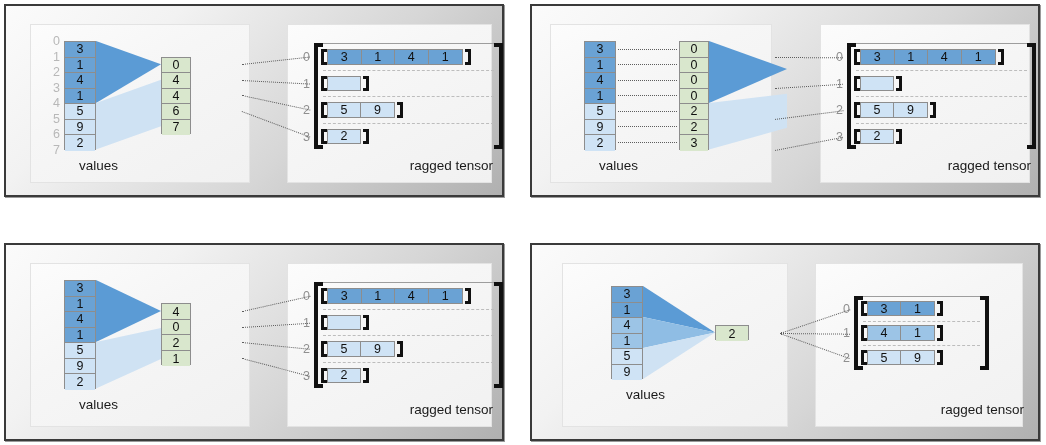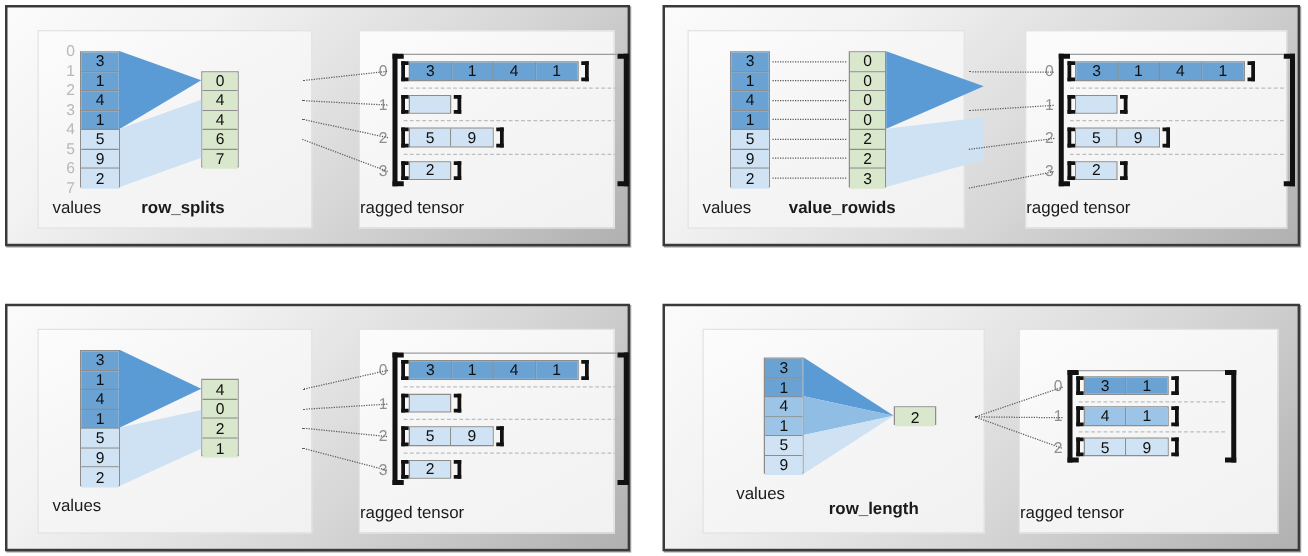--- a/index.html
+++ b/index.html
@@ -28,21 +28,21 @@
     background: linear-gradient(150deg,#fcfcfc 0%, #f6f6f6 40%, #f1f1f1 100%);
     border: 1px solid #e3e3e3;
   }
 
   
   .lbl {
     position: absolute;
     font-size: 13.5px;
     color: #1a1a1a;
     white-space: nowrap;
-    text-align: left;
+    text-align: right;
     line-height: 15px;
   }
   .lbl.bold { font-weight: bold; }
 
   
   .col {
     position: absolute;
     border: 1px solid #8d8d8d;
     background: #fff;
   }
@@ -139,21 +139,20 @@
         <div class="idx" style="left: 15px; top: 103px;">6</div>
         <div class="idx" style="left: 15px; top: 118.5px;">7</div>
         <div class="lbl" style="left: 11px; top: 132.5px; width: 76px;">values</div>
         <div class="col" style="left: 130px; top: 31.5px; width: 30px; height: 77.5px;">
           <div class="cell" style="height: 15.5px; background: rgb(217, 231, 205);">0</div>
           <div class="cell" style="height: 15.5px; background: rgb(217, 231, 205);">4</div>
           <div class="cell" style="height: 15.5px; background: rgb(217, 231, 205);">4</div>
           <div class="cell" style="height: 15.5px; background: rgb(217, 231, 205);">6</div>
           <div class="cell" style="height: 15.5px; background: rgb(217, 231, 205);">7</div>
         </div>
-        <div class="lbl bold" style="left: 82px; top: 132.5px; width: 128px;">row_splits</div>
         <svg class="fan" width="220" height="159" style="left: 0px; top: 0px;">
           <polygon points="65,16 65,78 130,39.25" fill="#5b9bd5"></polygon>
           <polygon points="65,78 65,124.5 130,101.25 130,54.75" fill="#cfe2f3"></polygon>
         </svg>
       </div>
       <div class="card" style="left: 281px; top: 18px; width: 205px; height: 159px;">
         <div class="rt-brk l" style="left: 26px; top: 18px; height: 106px;"></div>
         <div class="rt-brk r" style="left: 206px; top: 18px; height: 106px;"></div>
         <div style="position: absolute; left: 35px; top: 18px; width: 171px; height: 0px; border-top: 1px solid rgb(157, 157, 157);"></div>
         <div class="idx dark" style="left: 8px; top: 26.05px;">0</div>
@@ -216,21 +215,20 @@
         <div class="lbl" style="left: 11px; top: 132.5px; width: 76px;">values</div>
         <div class="col" style="left: 128px; top: 16px; width: 30px; height: 108.5px;">
           <div class="cell" style="height: 15.5px; background: rgb(217, 231, 205);">0</div>
           <div class="cell" style="height: 15.5px; background: rgb(217, 231, 205);">0</div>
           <div class="cell" style="height: 15.5px; background: rgb(217, 231, 205);">0</div>
           <div class="cell" style="height: 15.5px; background: rgb(217, 231, 205);">0</div>
           <div class="cell" style="height: 15.5px; background: rgb(217, 231, 205);">2</div>
           <div class="cell" style="height: 15.5px; background: rgb(217, 231, 205);">2</div>
           <div class="cell" style="height: 15.5px; background: rgb(217, 231, 205);">3</div>
         </div>
-        <div class="lbl bold" style="left: 80px; top: 132.5px; width: 128px;">value_rowids</div>
         <svg class="fan" width="222" height="159" style="left: 0px; top: 0px;">
           <polygon points="158,16 158,78 236,43.900000000000006" fill="#5b9bd5"></polygon>
           <polygon points="158,78 158,124.5 236,102.8 236,68.69999999999999" fill="#cfe2f3"></polygon>
         </svg>
         <div class="conn" style="left: 67px; top: 23.75px; width: 59px; transform: rotate(0deg);"></div>
         <div class="conn" style="left: 67px; top: 39.25px; width: 59px; transform: rotate(0deg);"></div>
         <div class="conn" style="left: 67px; top: 54.75px; width: 59px; transform: rotate(0deg);"></div>
         <div class="conn" style="left: 67px; top: 70.25px; width: 59px; transform: rotate(0deg);"></div>
         <div class="conn" style="left: 67px; top: 85.75px; width: 59px; transform: rotate(0deg);"></div>
         <div class="conn" style="left: 67px; top: 101.25px; width: 59px; transform: rotate(0deg);"></div>
@@ -366,21 +364,20 @@
           <div class="cell" style="height: 15.5px; background: rgb(106, 162, 212);">1</div>
           <div class="cell" style="height: 15.5px; background: rgb(156, 196, 230);">4</div>
           <div class="cell" style="height: 15.5px; background: rgb(156, 196, 230);">1</div>
           <div class="cell" style="height: 15.5px; background: rgb(207, 227, 245);">5</div>
           <div class="cell" style="height: 15.5px; background: rgb(207, 227, 245);">9</div>
         </div>
         <div class="lbl" style="left: 26px; top: 123px; width: 76px;">values</div>
         <div class="col" style="left: 152px; top: 60.75px; width: 34px; height: 15.5px;">
           <div class="cell" style="height: 15.5px; background: rgb(217, 231, 205);">2</div>
         </div>
-        <div class="lbl bold" style="left: 100px; top: 135px; width: 140px;">row_length</div>
         <svg class="fan" width="226" height="164" style="left: 0px; top: 0px;">
           <polygon points="80,22 80,53 152,68.5" fill="#5b9bd5"></polygon>
           <polygon points="80,53 80,84 152,68.5" fill="#8fbde4"></polygon>
           <polygon points="80,84 80,115 152,68.5" fill="#cfe2f3"></polygon>
         </svg>
       </div>
       <div class="card" style="left: 283px; top: 18px; width: 208px; height: 164px;">
         <div class="rt-brk l" style="left: 38px; top: 32px; height: 73.5px;"></div>
         <div class="rt-brk r" style="left: 164px; top: 32px; height: 73.5px;"></div>
         <div style="position: absolute; left: 47px; top: 32px; width: 117px; height: 0px; border-top: 1px solid rgb(157, 157, 157);"></div>

